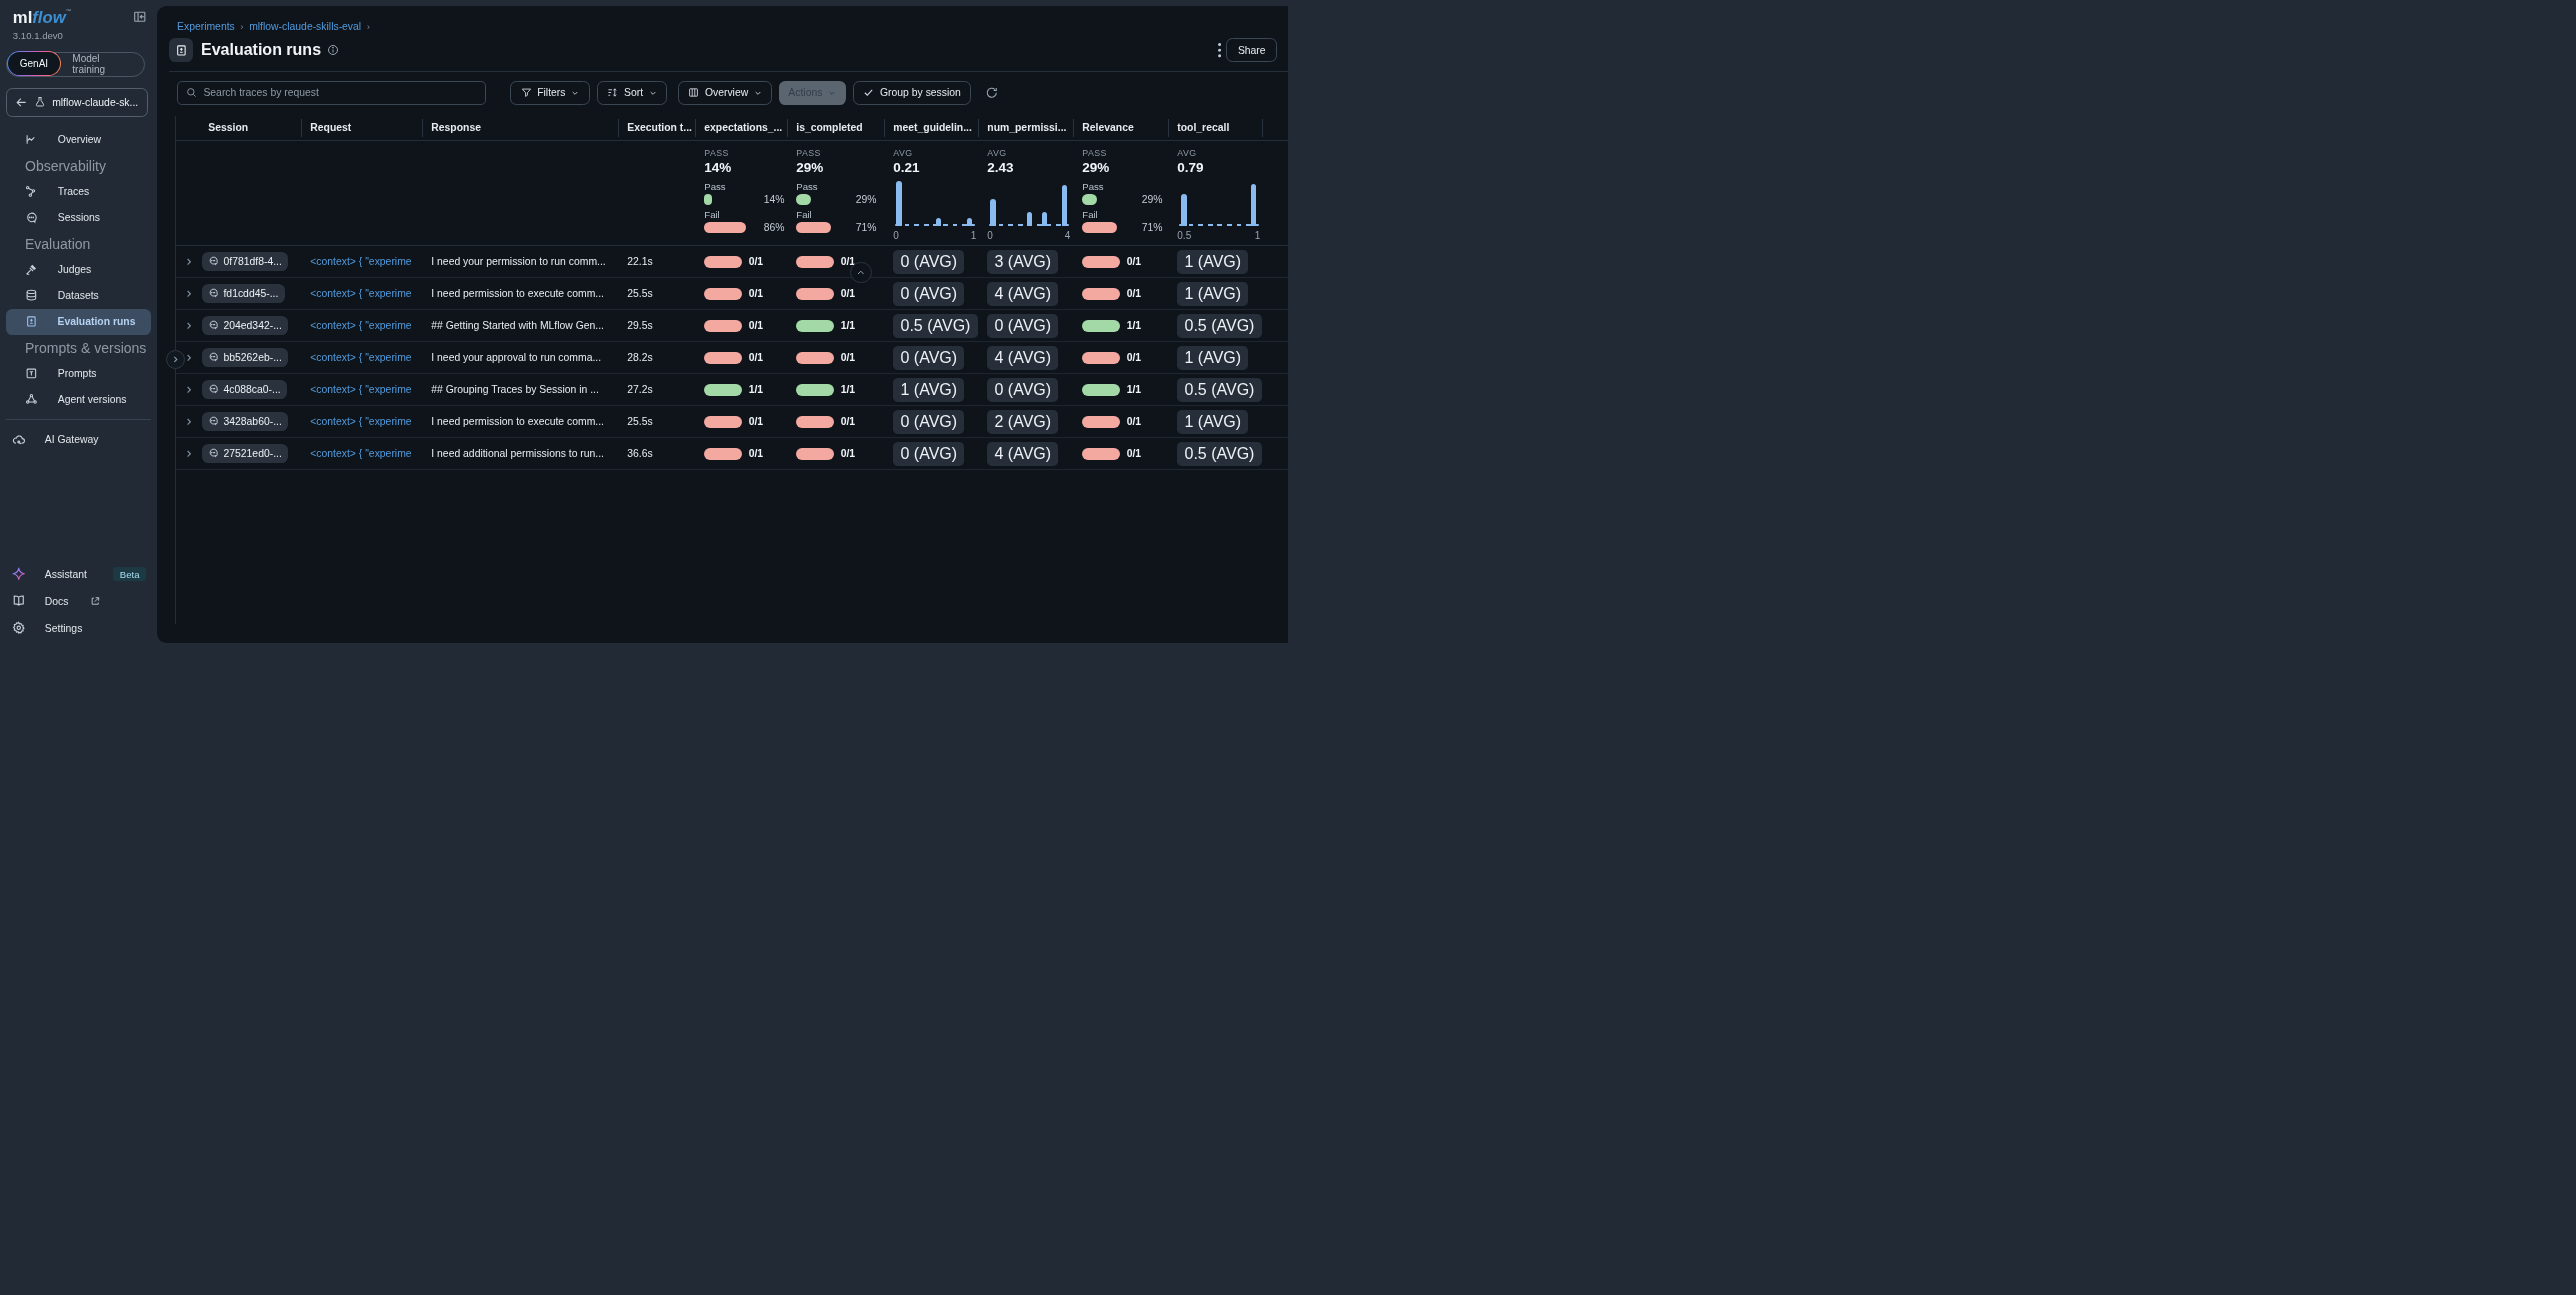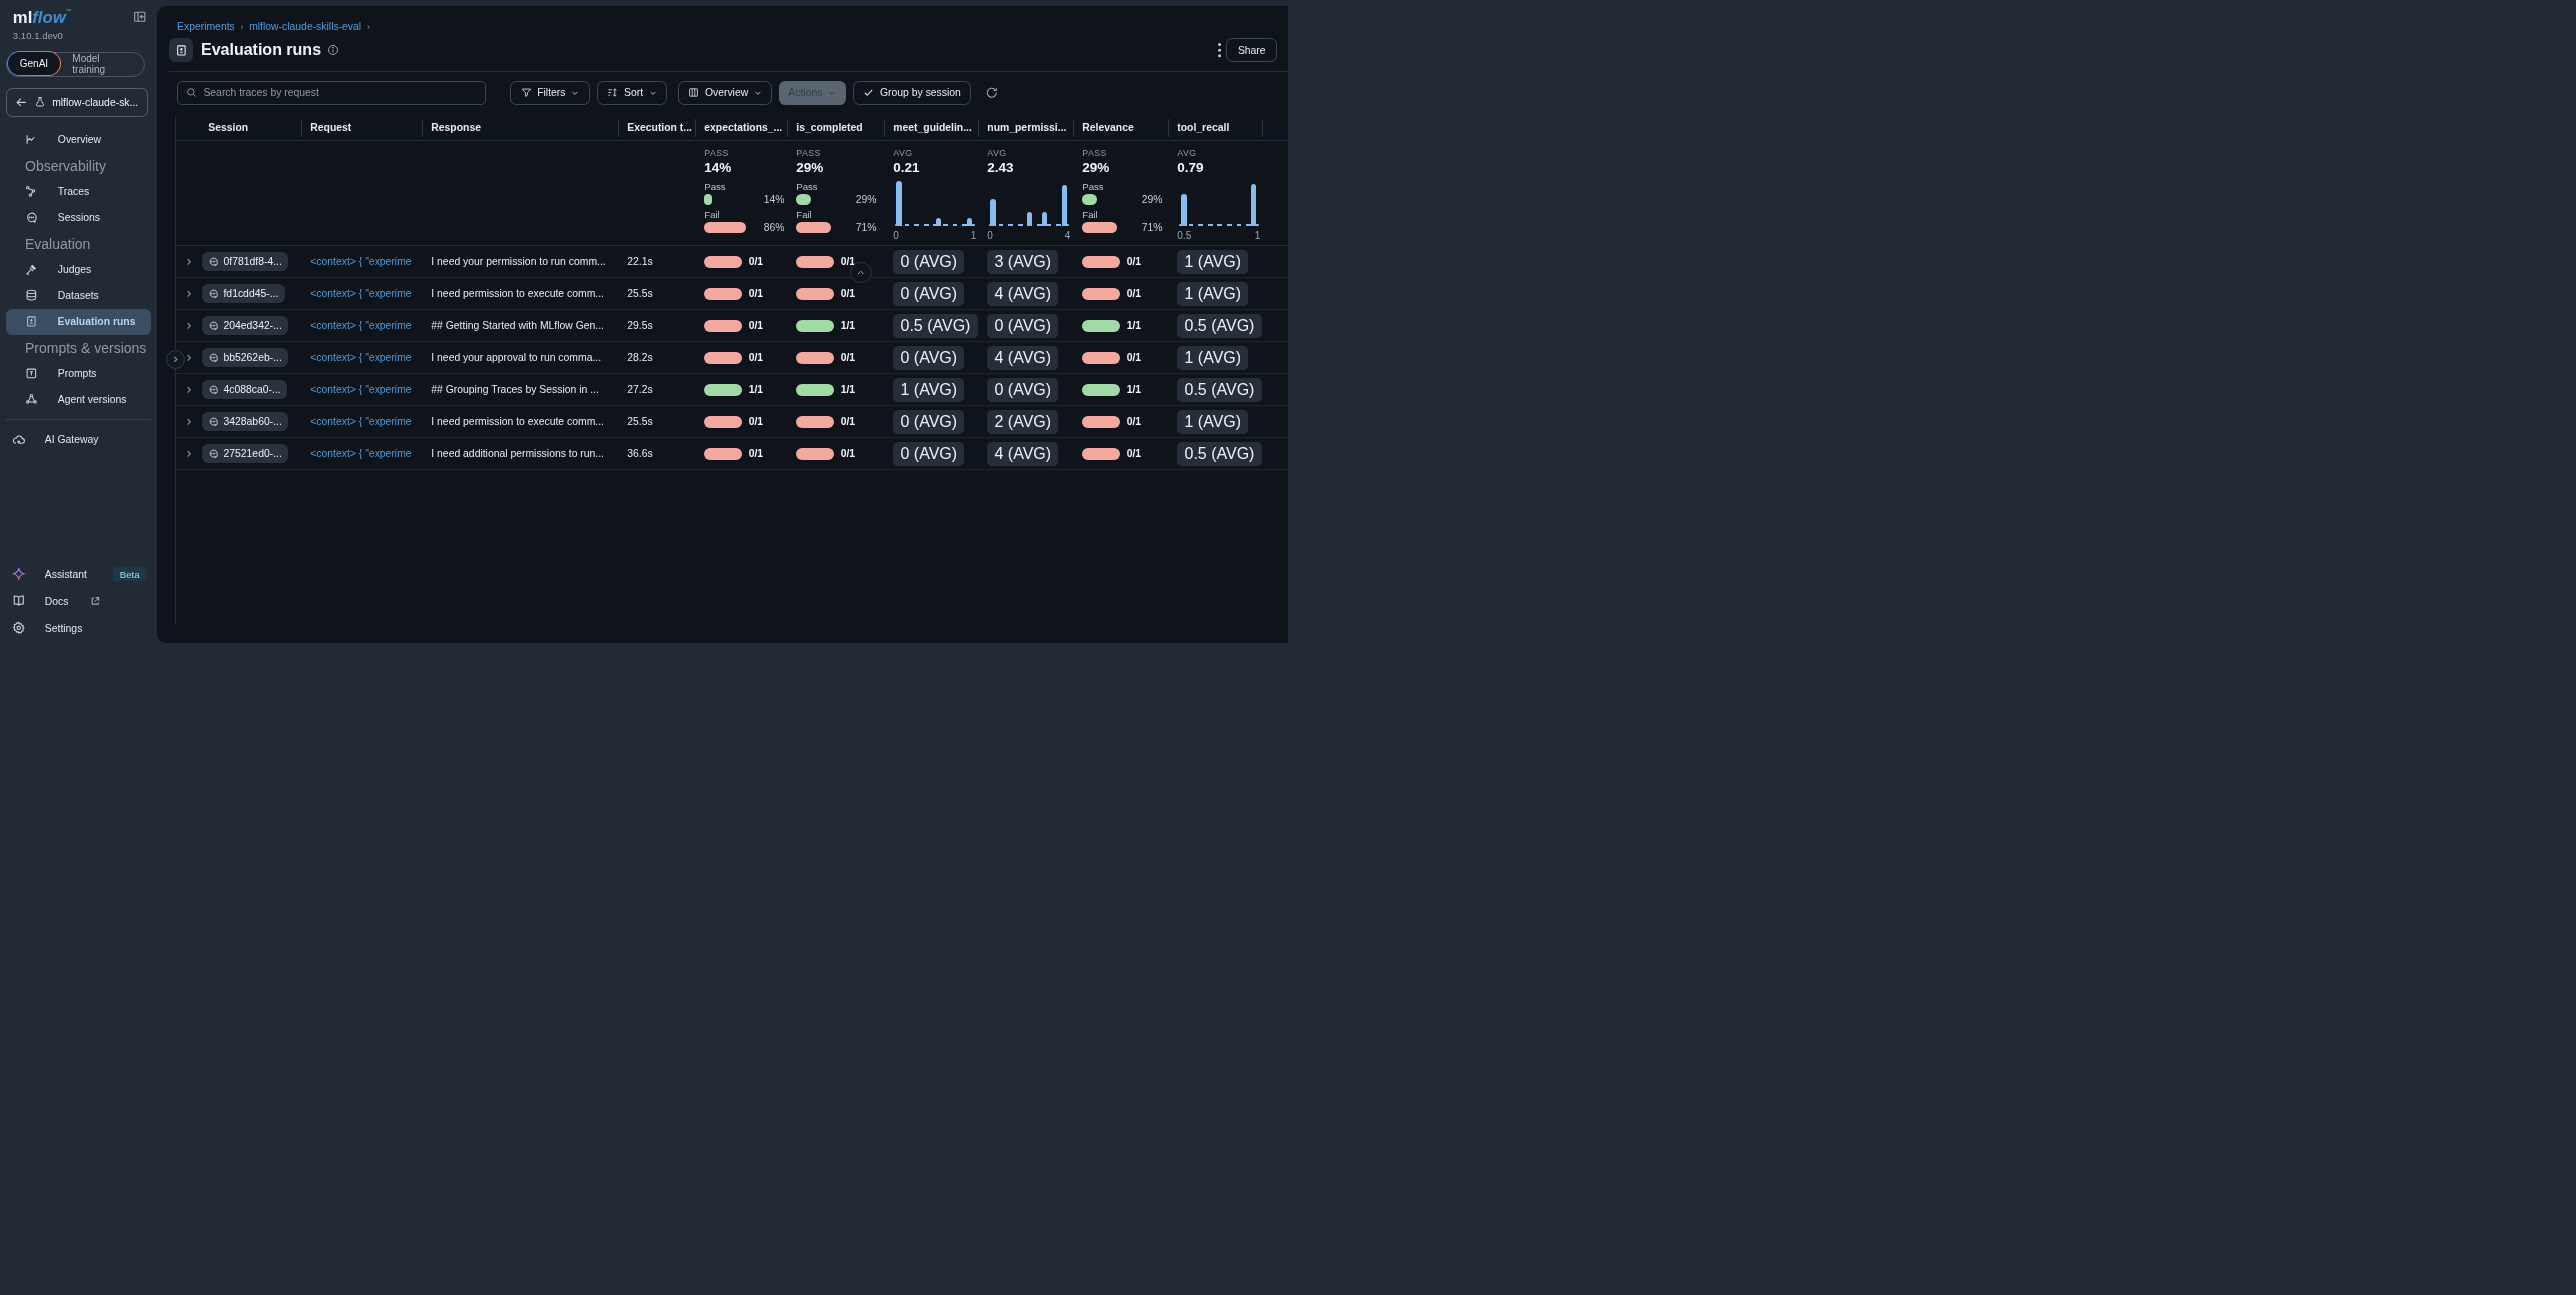--- a/index.html
+++ b/index.html
@@ -105,21 +105,21 @@
   .leg-pct { position:absolute; right:-3.2px; top:0; font-size:10.4px; color:#c6cdd4; }
   .hist { position:relative; width:80px; height:46px; margin-top:4.8px; margin-left:1.6px; }
   .hist-base { position:absolute; left:0; right:0; bottom:0; height:2px; border-radius:1.6px;
     background:repeating-linear-gradient(90deg,#8abbf0 0 4.8px,transparent 4.8px 9.6px); }
   .hist-bar { position:absolute; bottom:0; width:5.6px; border-radius:3.2px 3.2px 0 0; background:#8abbf0; }
   .hist-axis { width:83px; display:flex; justify-content:space-between; font-size:10px; color:#9aa4ae; margin-top:4px; }
 
   .rows { position:relative; }
   .trow { height:32px; border-bottom:0.8px solid #1e2731; align-items:center; cursor:pointer; }
   .expander { display:flex; justify-content:center; color:#7d8a97; }
-  .session-chip { display:inline-flex; max-width:94px; align-items:center; gap:4.8px; background:#29323d; border-radius:6.4px; padding:4px 6.4px; margin-left:1.6px; }
+  .session-chip { display:inline-flex; max-width:94px; gap:4.8px; background:#29323d; border-radius:6.4px; padding:4px 6.4px; margin-left:1.6px; }
   .session-chip .sid { font-size:10.4px; color:#eef2f6; white-space:nowrap; overflow:hidden; }
   .session-chip .bubble { color:#dfe5ea; flex:none; }
   .cell-request { font-size:10.4px; color:#519bdd; white-space:nowrap; overflow:hidden; padding:0 11px 0 8px; }
   .cell-response { font-size:10.4px; color:#e8edf2; white-space:nowrap; overflow:hidden; padding:0 11px 0 8px; }
   .cell-exec { font-size:10.4px; color:#e8edf2; padding-left:8px; }
   .cell-assess { padding-left:8px; display:flex; align-items:center; gap:6.4px; }
   .pill { width:38px; height:12px; border-radius:6.4px; flex:none; }
   .pill.pass { background:#a3d9a6; }
   .pill.fail { background:#f3a8a0; }
   .pill-val { font-size:10.4px; font-weight:700; color:#f2f5f8; }

